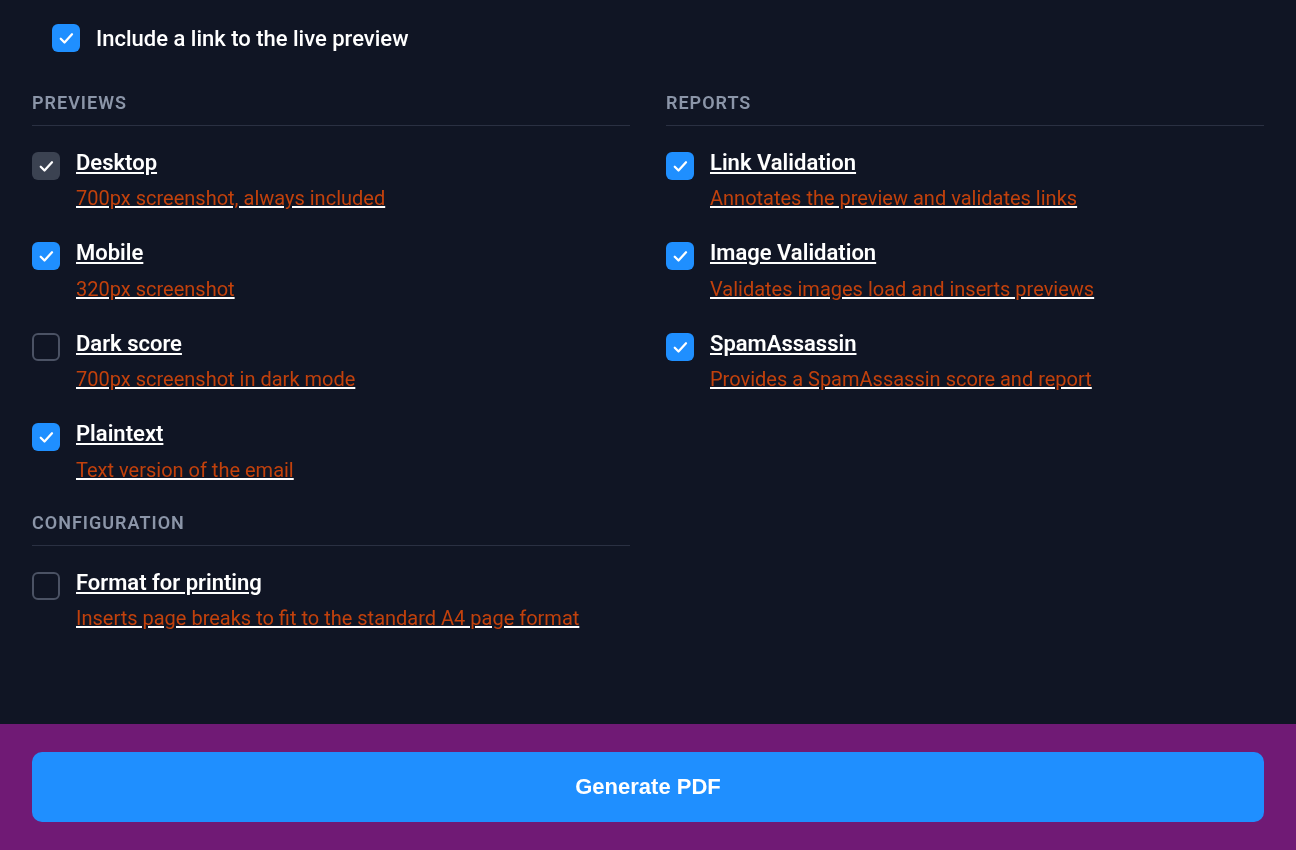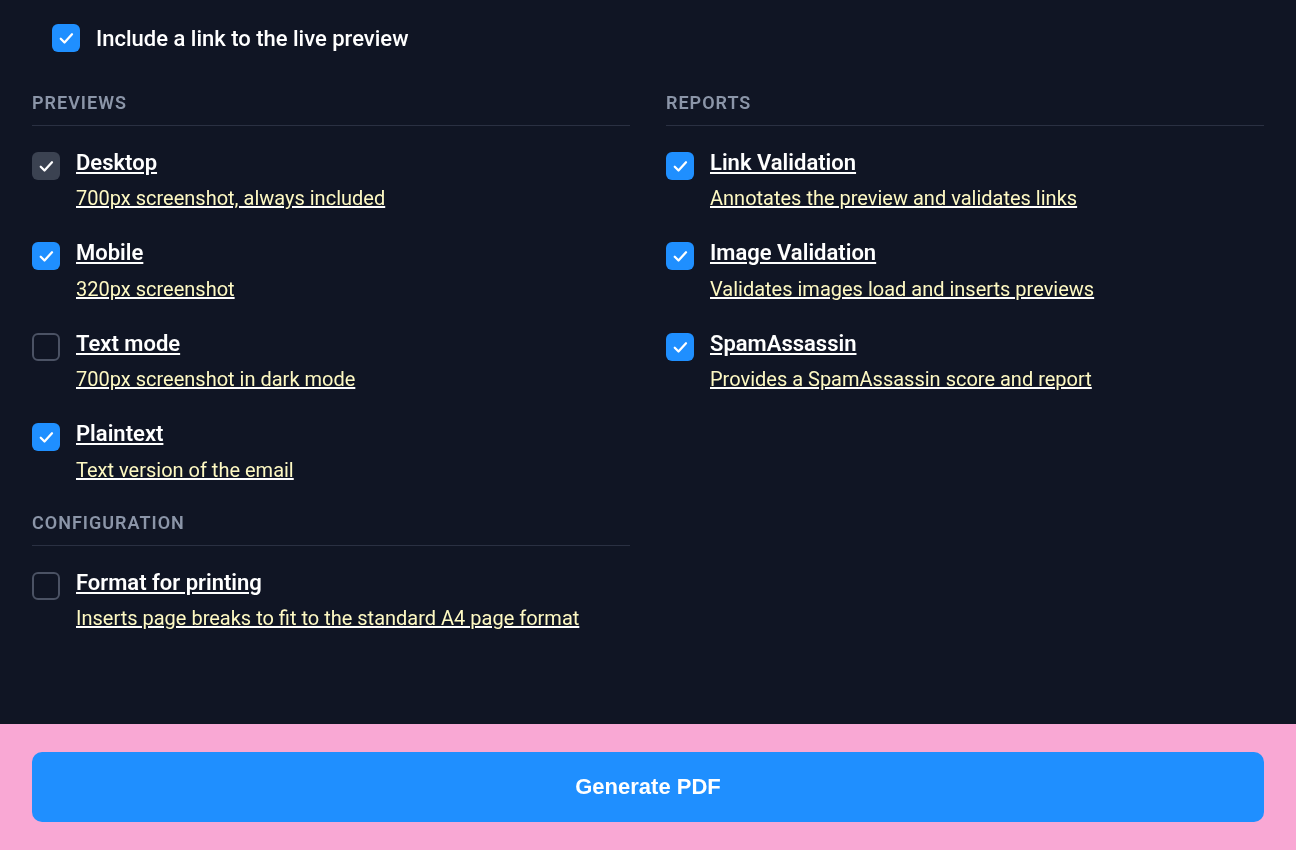--- a/index.html
+++ b/index.html
@@ -86,32 +86,32 @@
   .opt-body { flex: 1; text-decoration: underline; }
   .opt-title {
     font-size: 22px;
     font-weight: 600;
     color: #fff;
     margin-bottom: 8px;
     line-height: 1.2;
   }
   .opt-desc {
     font-size: 20px;
-    color: #fef9c3;
+    color: #c2410c;
     line-height: 1.4;
   }
   .config-section {
     margin-top: 0;
   }
   .footer {
     position: absolute;
     left: 0;
     right: 0;
     bottom: 0;
-    background: #f9a8d4;
+    background: #701a75;
     padding: 28px 32px;
   }
   .generate-btn {
     width: 100%;
     background: #1f8fff;
     color: #fff;
     border: none;
     border-radius: 10px;
     font-size: 22px;
     font-weight: 600;
@@ -160,21 +160,21 @@
         </div>
         <div class="opt-body">
           <div class="opt-title">Mobile</div>
           <div class="opt-desc">320px screenshot</div>
         </div>
       </div>
 
       <div class="option">
         <div class="checkbox unchecked"></div>
         <div class="opt-body">
-          <div class="opt-title">Text mode</div>
+          <div class="opt-title">Dark score</div>
           <div class="opt-desc">700px screenshot in dark mode</div>
         </div>
       </div>
 
       <div class="option">
         <div class="checkbox checked">
           <svg viewBox="0 0 24 24">
               <polyline points="5 13 10 18 20 7"></polyline>
             </svg>
         </div>

